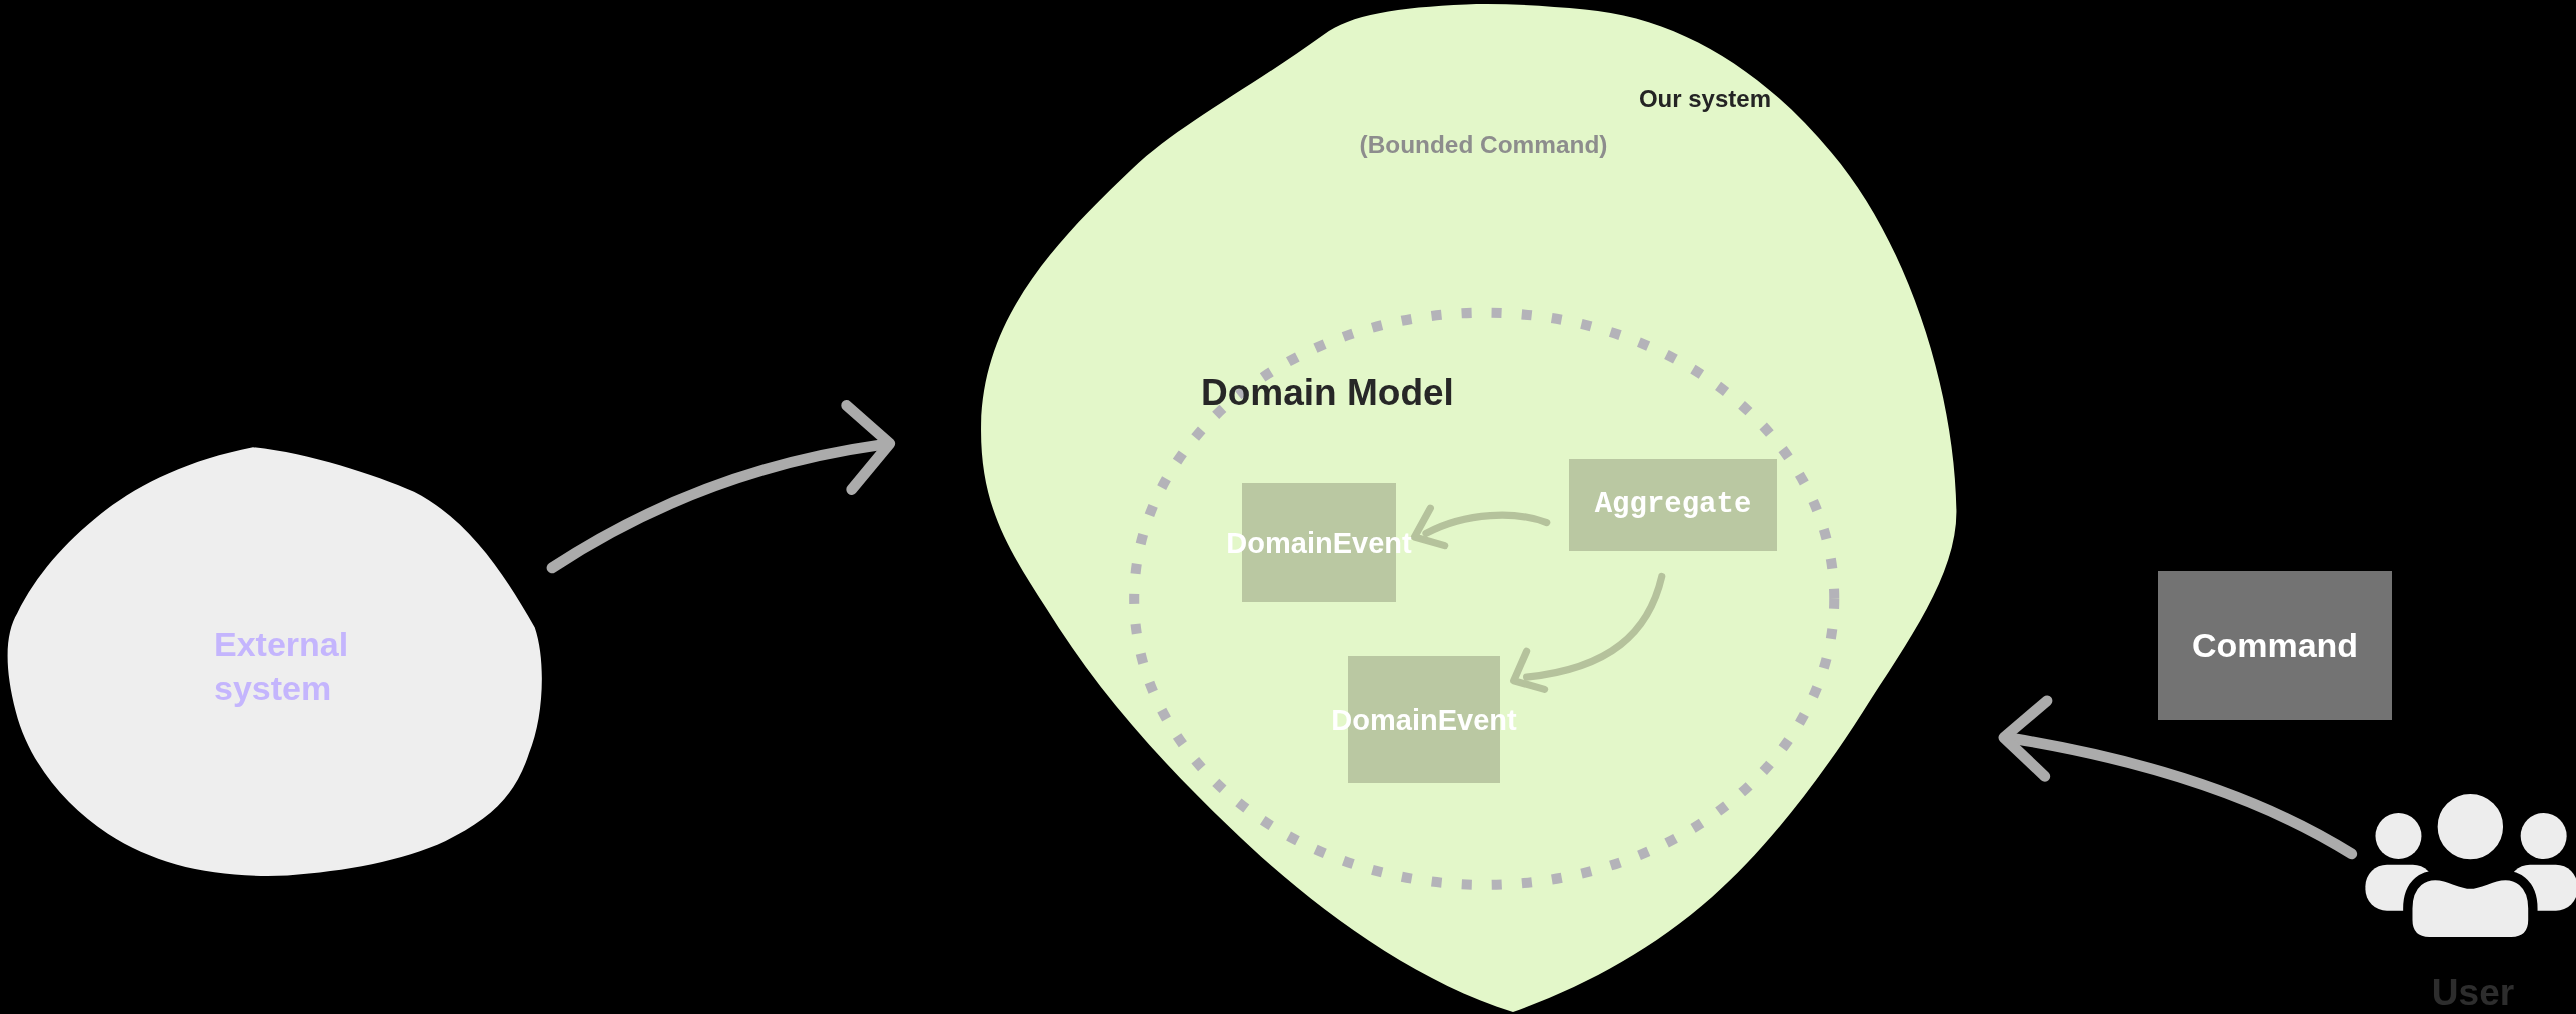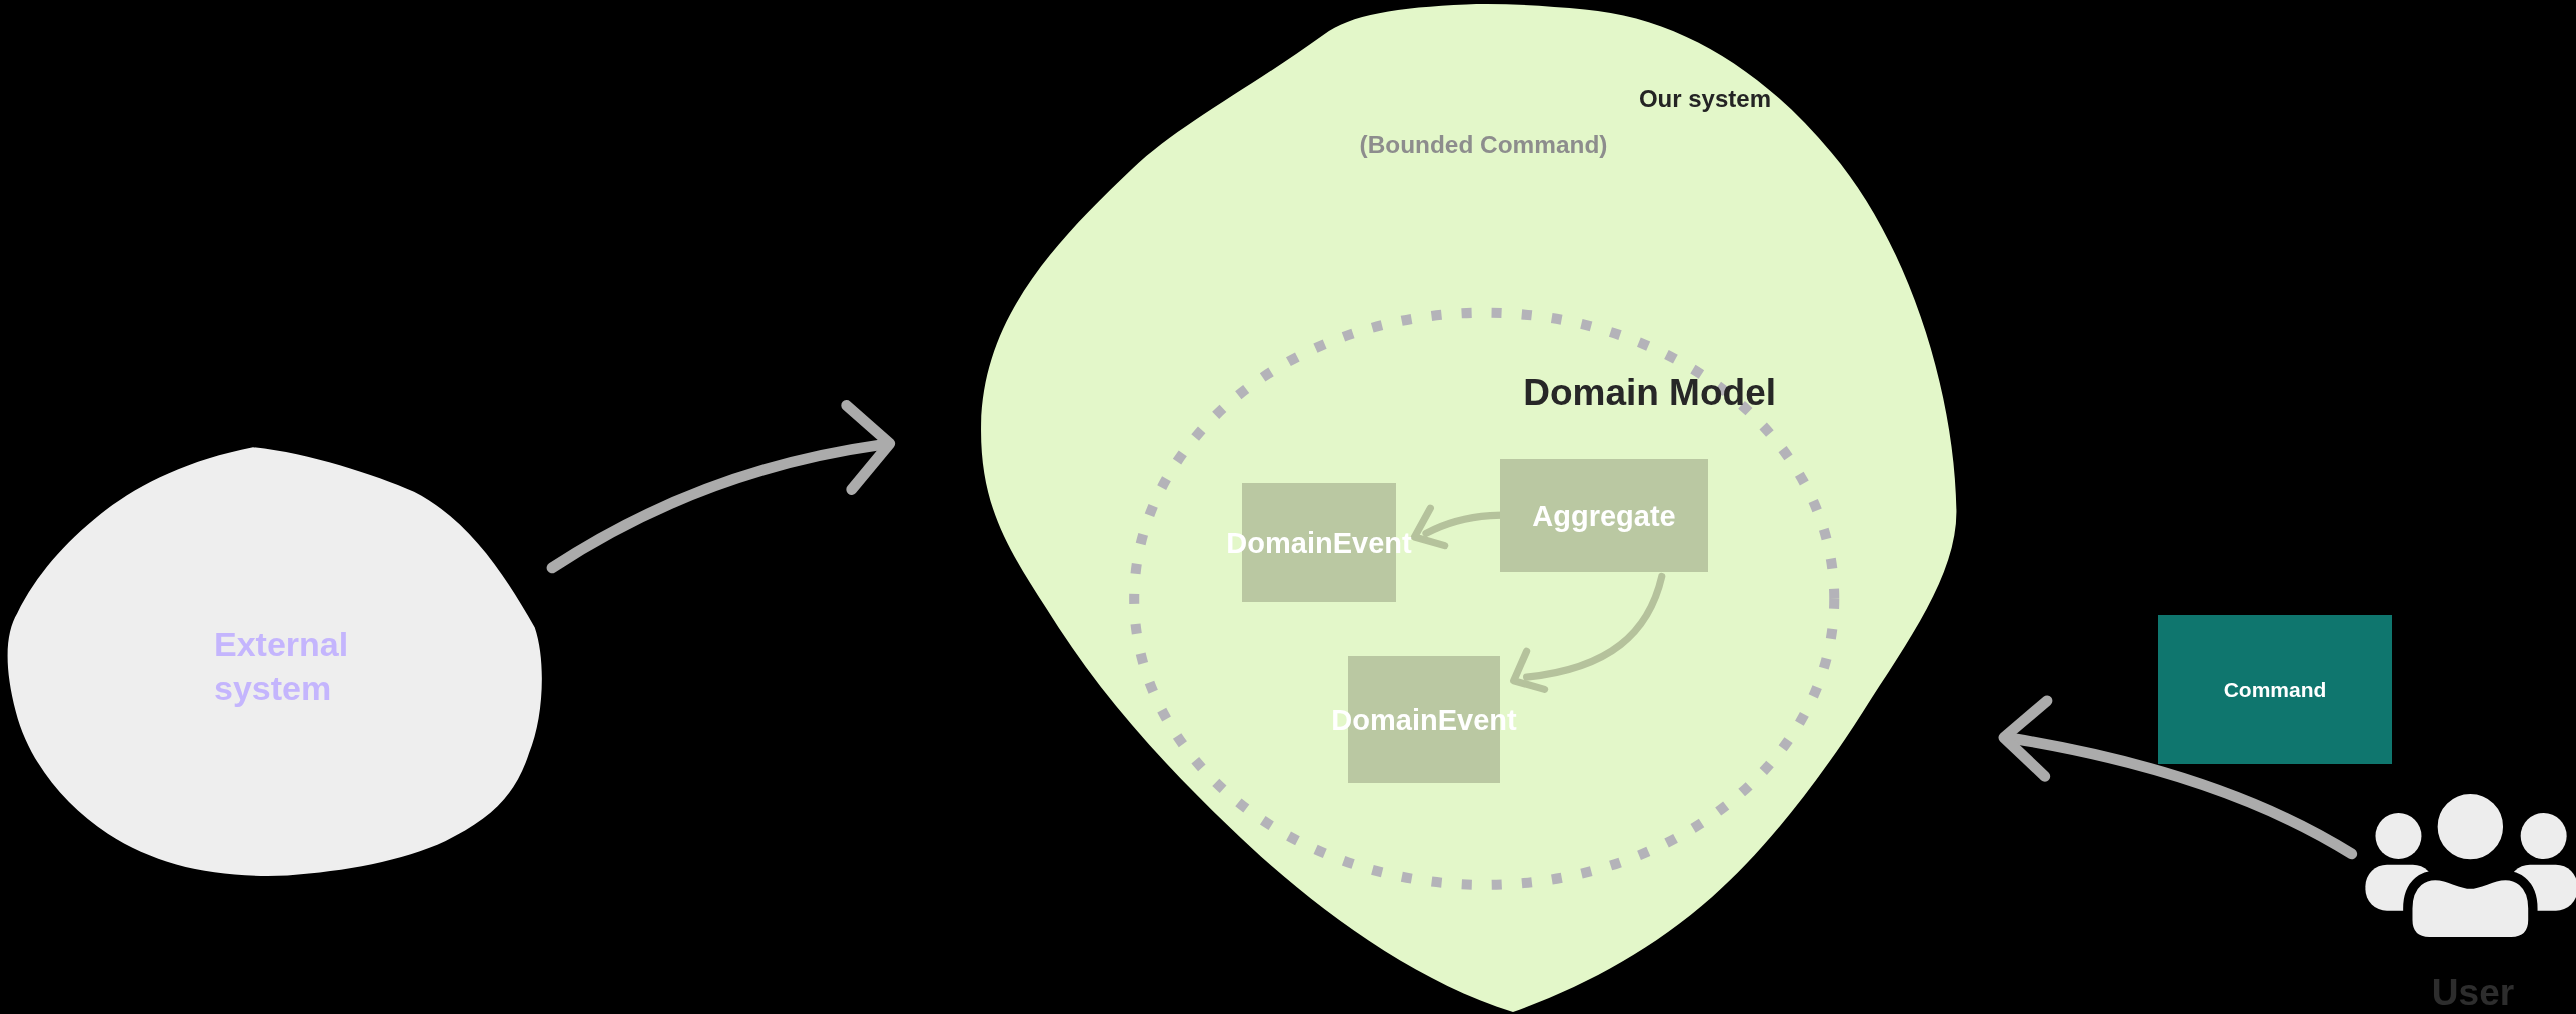--- a/index.html
+++ b/index.html
@@ -29,50 +29,50 @@
     text-align: right;
     font-size: 24px; font-weight: 700; color: #242424;
   }
   .our-subtitle {
     left: 1196px; top: 131px; width: 575px;
     text-align: center;
     font-size: 24.4px; font-weight: 700; color: #8d8d8d;
   }
   .dm-title {
     left: 1201px; top: 372px; width: 575px;
-    text-align: right;
+    text-align: left;
     font-size: 37px; font-weight: 700; color: #272727;
   }
   .ext-label {
     left: 214px; top: 622px;
     font-size: 34px; font-weight: 700; line-height: 44px;
     color: #c4b5fd;
   }
   .ext-label span { display: block; }
 
   .node {
     display: flex; 
     align-items: center; justify-content: center;
     background: #bac8a2;
     color: #ffffff;
     font-size: 29px; font-weight: 700; line-height: 38px;
     text-align: center;
   }
   .node span { display: block; }
 
   .de1 { left: 1242px; top: 483px; width: 154px; height: 119px; }
-  .agg { left: 1500px; top: 459px; width: 208px; height: 113px; }
+  .agg { left: 1569px; top: 459px; width: 208px; height: 92px; font-family: Liberation Mono, monospace; }
   .de2 { left: 1348px; top: 656px; width: 152px; height: 127px; }
 
   .command {
     left: 2158px; top: 571px; width: 234px; height: 149px;
-    background: #0f766e;
+    background: #737373;
     color: #ffffff;
     display: flex; align-items: center; justify-content: center;
-    font-size: 21px; font-weight: 700; margin-top: 44px;
+    font-size: 34px; font-weight: 700;
   }
 
   .user-label {
     left: 2365px; top: 972px; width: 216px;
     text-align: center;
     font-size: 37px; font-weight: 700; color: #2d2d2d;
   }
 </style>
 </head>
 <body>

